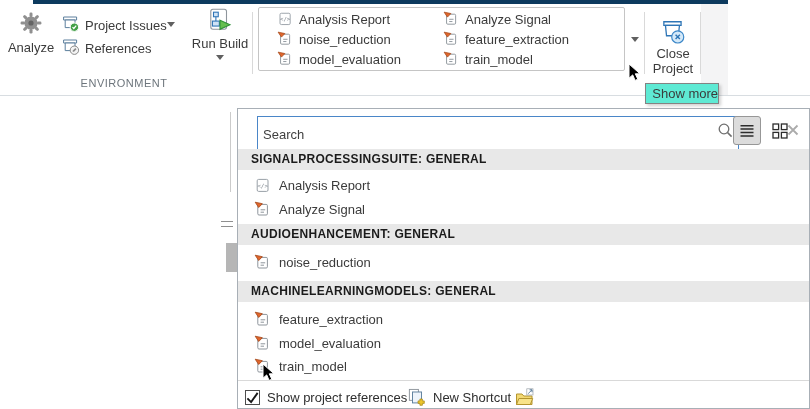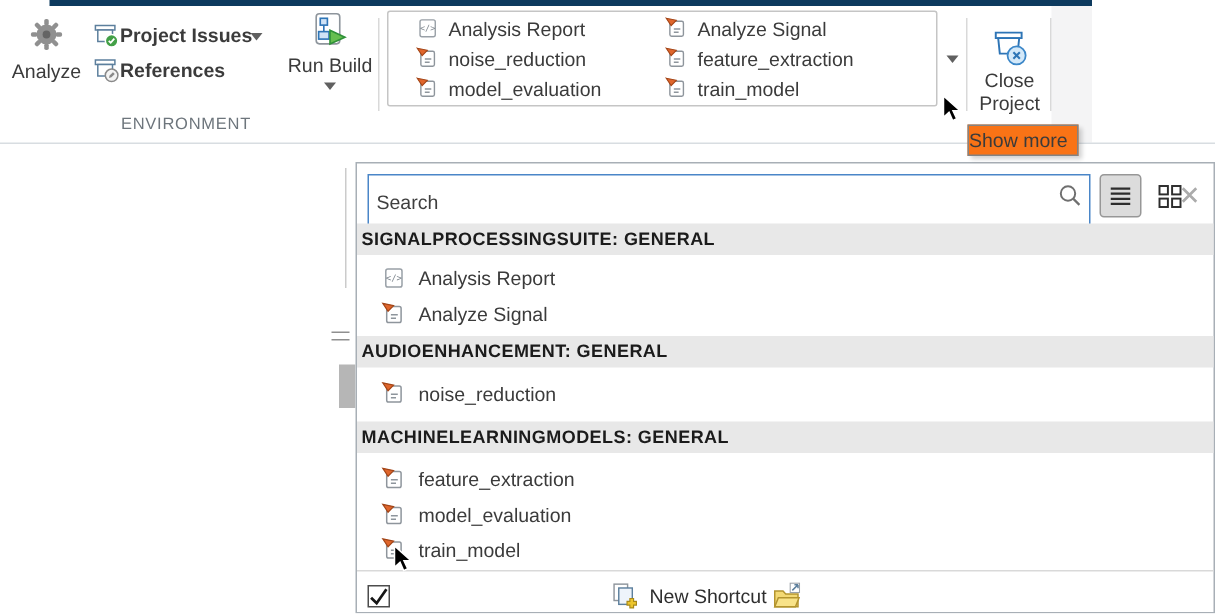--- a/index.html
+++ b/index.html
@@ -15,61 +15,61 @@
   #ribbon{left:0;top:4px;width:810px;height:91px;background:#fff;}
   #ribbon-right-fill{left:701px;top:4px;width:27px;height:91px;background:#f4f4f5;}
   #ribbon-bottom-border{left:0;top:95px;width:810px;height:1px;background:#d8dde1;}
   .vsep{width:1px;background:#d9d9d9;top:12px;height:62px;}
   .section-label{top:77px;font-size:11px;color:#6d757c;text-align:center;letter-spacing:.5px;}
   .ribbon-btn-label{font-size:13px;color:#3b3b3b;}
   .tri-down{width:0;height:0;border-left:4px solid transparent;border-right:4px solid transparent;border-top:5px solid #606060;}
   #settings-block{left:4px;top:9px;width:54px;text-align:center;}
   #settings-block svg{display:block;margin:0 auto;}
   #settings-block .ribbon-btn-label{margin-top:3px;}
-  .small-row{display:flex;align-items:center;font-weight:bold;}
+  .small-row{display:flex;align-items:flex-end;gap:5px;}
   #project-issues-row{left:61px;top:14px;}
   #references-row{left:61px;top:37px;}
   #pi-arrow{left:167px;top:22px;}
   #run-build-block{left:188px;top:7px;width:64px;text-align:center;}
   #run-build-block svg{display:block;margin:0 auto;}
   #run-build-block .ribbon-btn-label{margin-top:3px;}
   #run-build-arrow{margin:4px auto 0 auto;}
   
   #gallery-box{left:258px;top:7px;width:367px;height:64px;background:#fff;border:1px solid #c5c5c5;border-radius:2px;box-sizing:border-box;}
   .gallery-col{position:absolute;top:1px;display:flex;flex-direction:column;}
   #gallery-col1{left:18px;}
   #gallery-col2{left:184px;}
   .gallery-item{display:flex;align-items:center;gap:6px;height:20px;white-space:nowrap;}
   .gallery-item span{font-size:13px;color:#3b3b3b;}
   #gallery-more-btn{left:626px;top:7px;width:18px;height:64px;display:flex;align-items:center;justify-content:center;}
   
   #close-project{left:646px;top:18px;width:54px;text-align:center;}
   #close-project svg{display:block;margin:0 auto;}
   #close-project .line{font-size:13px;line-height:15px;color:#3b3b3b;}
   
-  #tooltip{left:645px;top:83px;width:72px;height:19px;background:#f97316;border:1px solid #838383;
-    font-size:13px;color:#3b3b3b;text-align:left;line-height:19px;z-index:40;box-shadow:2px 2px 3px rgba(0,0,0,.18);}
+  #tooltip{left:645px;top:83px;width:72px;height:19px;background:#5eead4;border:1px solid #838383;
+    font-size:13px;color:#3b3b3b;text-align:right;line-height:19px;z-index:40;box-shadow:2px 2px 3px rgba(0,0,0,.18);}
   
   #bg-vline{left:230px;top:112px;width:1px;height:80px;background:#cbcbcb;}
   #bg-grip{left:221px;top:221px;width:12px;height:4px;border-top:1px solid #8f8f8f;border-bottom:1px solid #8f8f8f;}
   #bg-scroll-thumb{left:226px;top:243px;width:11px;height:29px;background:#b6b6b6;}
   
   #popup{left:237px;top:108px;width:573px;height:301px;background:#fff;border:1px solid #a8afb6;box-sizing:border-box;z-index:20;}
   #popup .inner{position:absolute;left:0;top:0;width:571px;height:299px;}
-  #search-wrap{position:absolute;left:7px;top:7px;width:482px;height:36px;}
+  #search-wrap{position:absolute;left:19px;top:7px;width:482px;height:36px;}
   #search-input{width:100%;height:100%;box-sizing:border-box;border:1px solid #4a86c8;padding:0 24px 0 5px;
     font-family:inherit;font-size:13px;color:#3b3b3b;outline:none;border-radius:0;}
   #search-input::placeholder{color:#3f3f3f;opacity:1;}
   #search-magnifier{position:absolute;right:5px;top:6px;}
   #list-view-btn{position:absolute;left:495px;top:7px;width:28px;height:29px;background:#dcdcdc;border:1px solid #979797;
     border-radius:3px;box-sizing:border-box;display:flex;align-items:center;justify-content:center;}
   #grid-view-btn{position:absolute;left:531px;top:13px;width:22px;height:18px;display:flex;align-items:center;justify-content:center;}
   #popup-close-btn{position:absolute;left:545px;top:9px;width:20px;height:24px;display:flex;align-items:center;justify-content:center;}
   .group-header{position:absolute;left:0;width:571px;height:21px;background:#e8e8e8;
-    font-size:12px;font-weight:bold;color:#1b1b1b;line-height:21px;padding-left:3px;box-sizing:border-box;letter-spacing:.3px;}
+    font-size:12px;font-weight:bold;color:#1b1b1b;line-height:21px;padding-left:13px;box-sizing:border-box;letter-spacing:.3px;}
   .popup-item{position:absolute;left:16px;display:flex;align-items:center;gap:8px;height:22px;white-space:nowrap;}
   .popup-item span{font-size:13px;color:#3b3b3b;}
   #popup-footer-divider{position:absolute;left:0;top:271px;width:571px;height:1px;background:#d9d9d9;}
   .footer-item{position:absolute;display:flex;align-items:center;gap:7px;height:24px;}
   .footer-item span{font-size:13px;color:#2e2e2e;white-space:nowrap;}
   #checkbox{width:15px;height:15px;background:#fff;border:1px solid #4c4c4c;box-sizing:border-box;display:flex;align-items:center;justify-content:center;}
   .cursor{z-index:60;}
 </style>
 </head>
 <body>
@@ -317,20 +317,21 @@
         <span>train_model</span>
       </div>
 
       <div id="popup-footer-divider"></div>
       <div class="footer-item" style="left:7px;top:276px">
         <div id="checkbox">
           <svg width="13" height="13" viewBox="0 0 14 14">
             <polyline points="1.5,8 5.5,12 12.5,2" stroke="#161616" stroke-width="2" fill="none"></polyline>
           </svg>
         </div>
+        <span>Show project references</span>
       </div>
       <div class="footer-item" style="left:169px;top:276px">
         <svg width="19" height="19" viewBox="0 0 20 20">
           <rect x="2.5" y="1.5" width="9.5" height="11.5" fill="#fff" stroke="#8e959c"></rect>
           <rect x="5.8" y="4.2" width="9.5" height="11.5" fill="#eef4fb" stroke="#5c7f9d"></rect>
           <path d="M13.6 11.6 h2.6 v2 h2 v2.6 h-2 v2 h-2.6 v-2 h-2 v-2.6 h2 z" fill="#ecc52c" stroke="#a8891a" stroke-width=".8"></path>
         </svg>
         <span>New Shortcut</span>
       </div>
       <div class="footer-item" style="left:277px;top:276px">

